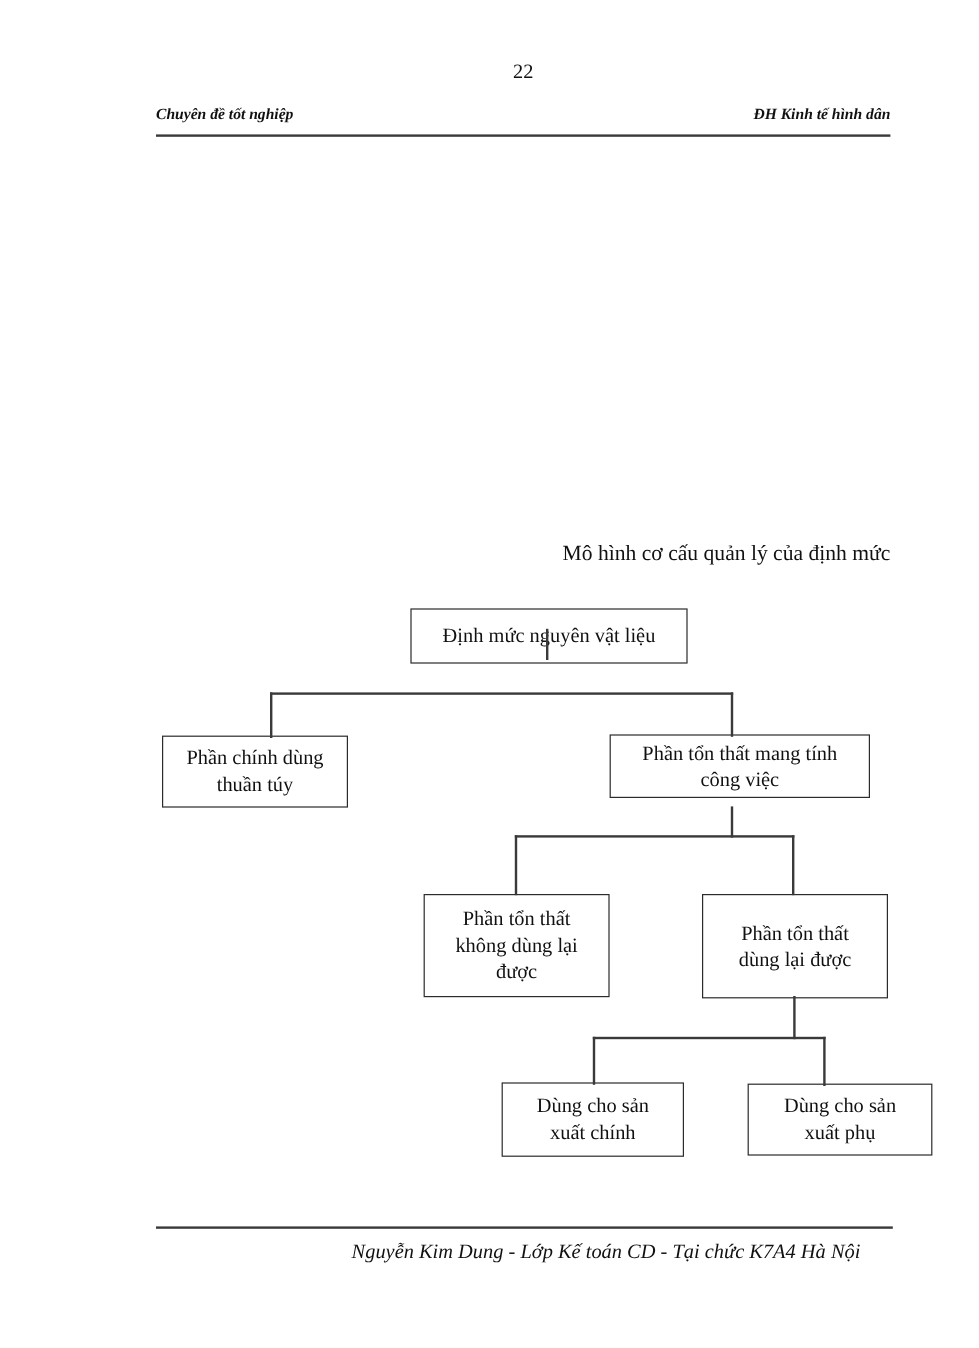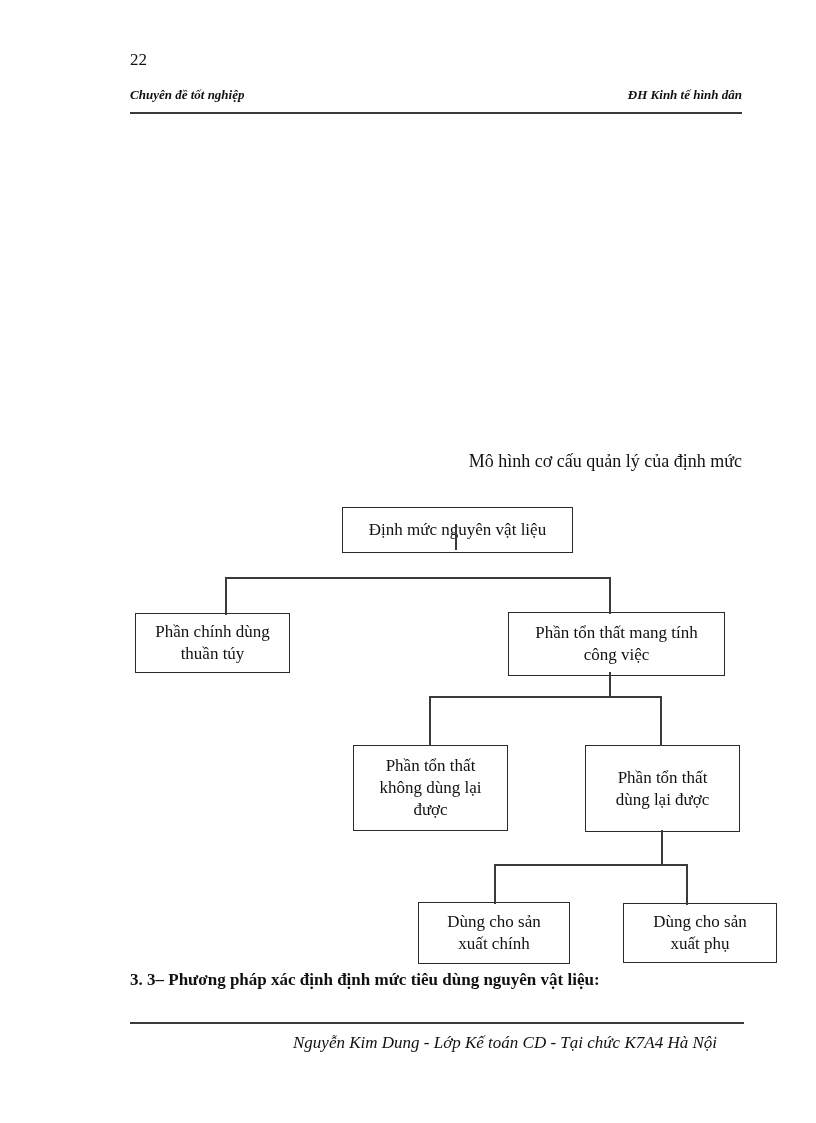--- a/index.html
+++ b/index.html
@@ -14,21 +14,21 @@
     background: #ffffff;
     font-family: "Liberation Serif", "DejaVu Serif", serif;
     color: #111111;
     overflow: hidden;
   }
   .page-number {
     position: absolute;
     left: 130px;
     top: 50px;
     width: 612px;
-    text-align: left;
+    text-align: center;
     font-size: 17px;
   }
   .header {
     position: absolute;
     left: 130px;
     top: 87px;
     width: 612px;
     display: flex;
     justify-content: space-between;
     font-size: 13px;
@@ -62,21 +62,21 @@
     align-items: center;
     justify-content: center;
     text-align: center;
     font-size: 17px;
     line-height: 1.28;
     white-space: pre-line;
     box-sizing: border-box;
   }
   .node-root         { left: 342px; top: 507px; width: 231px; height: 46px; }
   .node-tieu-dung    { left: 135px; top: 613px; width: 155px; height: 60px; }
-  .node-cong-viec    { left: 508px; top: 612px; width: 217px; height: 64px; }
+  .node-cong-viec    { left: 508px; top: 612px; width: 217px; height: 53px; }
   .node-khong-dung-lai { left: 353px; top: 745px; width: 155px; height: 86px; }
   .node-dung-lai     { left: 585px; top: 745px; width: 155px; height: 87px; }
   .node-sx-chinh     { left: 418px; top: 902px; width: 152px; height: 62px; }
   .node-sx-phu       { left: 623px; top: 903px; width: 154px; height: 60px; }
   .conn {
     position: absolute;
     background: #3a3a3a;
   }
   .conn-root-stub { left: 455px; top: 524px; width: 2px; height: 26px; }
   .hline-a   { left: 225px; top: 577px; width: 386px; height: 2px; }
@@ -148,18 +148,17 @@
   <div class="conn va-right"></div>
   <div class="conn vb-stub"></div>
   <div class="conn hline-b"></div>
   <div class="conn vb-left"></div>
   <div class="conn vb-right"></div>
   <div class="conn vc-stub"></div>
   <div class="conn hline-c"></div>
   <div class="conn vc-left"></div>
   <div class="conn vc-right"></div>
 
-  <div class="section-heading">3. 3– Phương pháp xác định định mức tiêu dùng nguyên vật liệu:</div>
 
   <div class="rule footer-rule"></div>
   <div class="footer-text">Nguyễn Kim Dung - Lớp Kế toán CD - Tại chức K7A4 Hà Nội</div>
 
 </div>
 
 </body></html>

